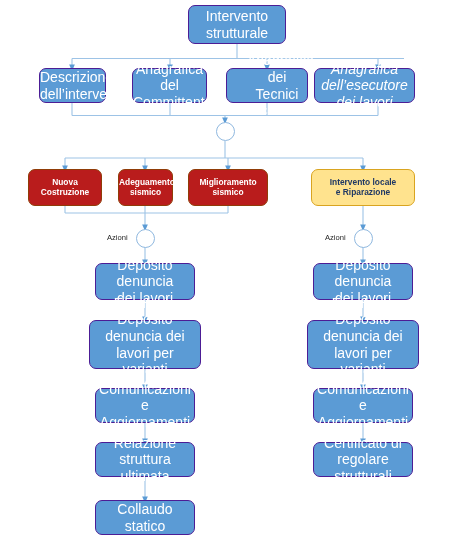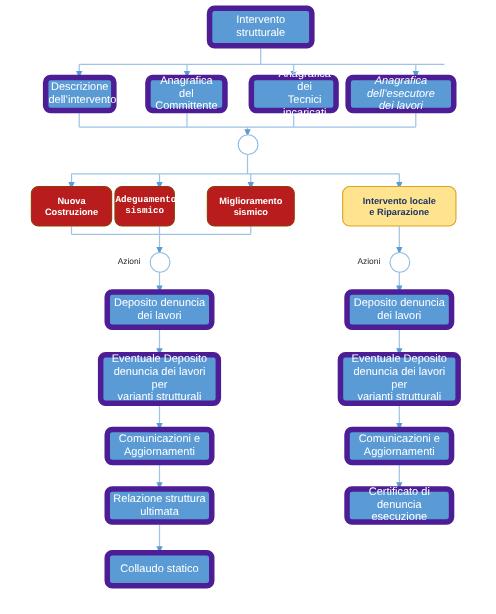--- a/index.html
+++ b/index.html
@@ -37,23 +37,23 @@
     z-index: 2;
   }
   .node .label {
     display: block;
     width: 100%;
     padding: 0 3px;
     white-space: pre-line;
   }
   .node-blue {
     background: #5B9BD5;
-    border: 5px solid #4c1d95;
+    border: 1px solid #4c1d95;
     color: #ffffff;
-    font-size: 10px;
+    font-size: 14px;
   }
   .node-orange {
     background: #b91c1c;
     border: 1px solid #903C07;
     color: #ffffff;
     font-weight: bold;
     font-size: 8.4px;
   }
   .node-yellow {
     background: #FFE38E;
@@ -155,21 +155,21 @@
     <span class="label">Anagrafica dell’esecutore
 dei lavori</span>
   </div>
 
   <div class="connector-circle" style="left:215.5px; top:122px;"></div>
 
   <div class="node node-orange" style="left:28px; top:169px; width:74px; height:37px;">
     <span class="label">Nuova
 Costruzione</span>
   </div>
-  <div class="node node-orange" style="left:104px; top:169px; width:55px; height:37px;font-family:Liberation Mono, monospace;">
+  <div class="node node-orange" style="left:118px; top:169px; width:55px; height:37px;">
     <span class="label">Adeguamento
 sismico</span>
   </div>
   <div class="node node-orange" style="left:188px; top:169px; width:80px; height:37px;">
     <span class="label">Miglioramento
 sismico</span>
   </div>
   <div class="node node-yellow" style="left:311px; top:169px; width:104px; height:37px;">
     <span class="label">Intervento locale
 e Riparazione</span>
@@ -210,16 +210,16 @@
     <span class="label">Eventuale Deposito
 denuncia dei lavori per
 varianti strutturali</span>
   </div>
   <div class="node node-blue" style="left:313px; top:388px; width:100px; height:35px;">
     <span class="label">Comunicazioni  e
 Aggiornamenti</span>
   </div>
   <div class="node node-blue" style="left:313px; top:442px; width:100px; height:35px;">
     <span class="label">Certificato di
-denuncia esecuzione</span>
+regolare strutturali</span>
   </div>
 
 </div>
 
 </body></html>

